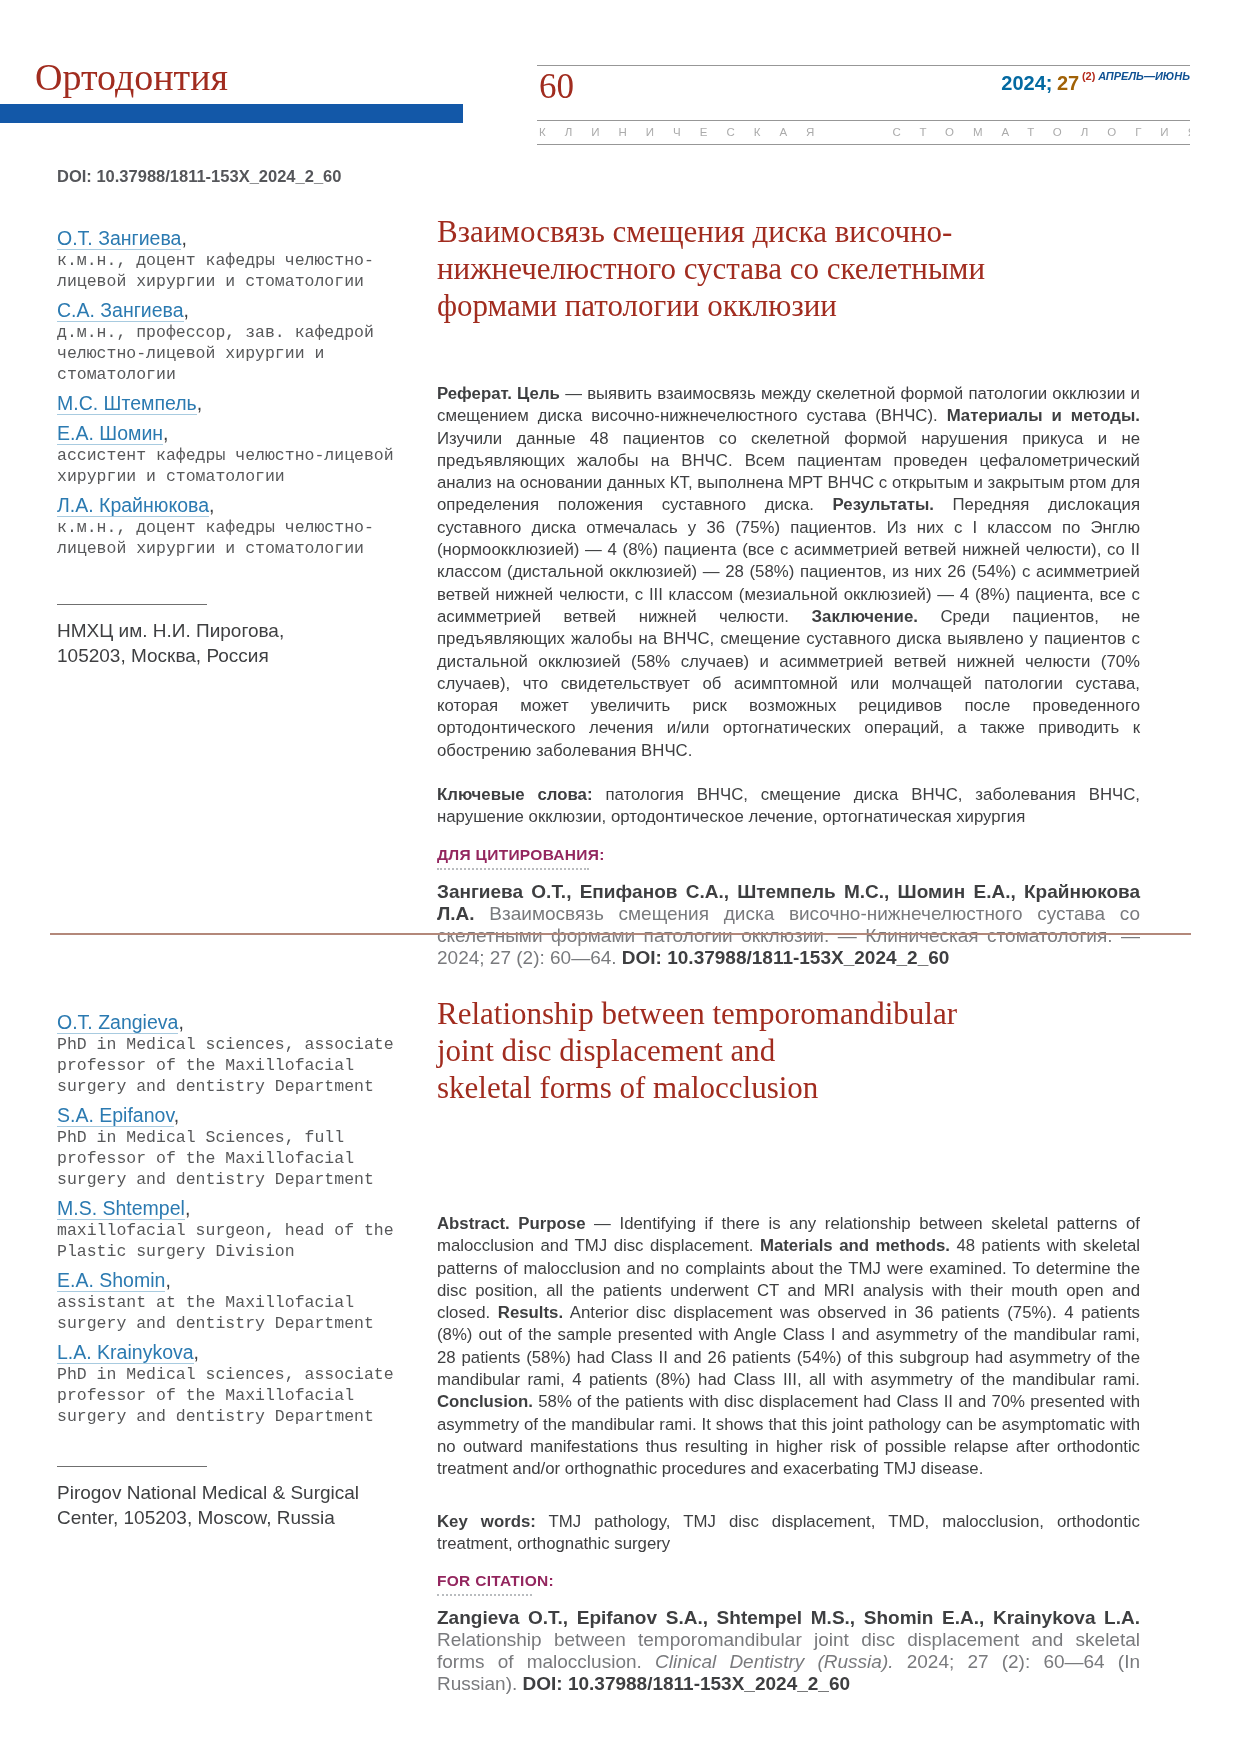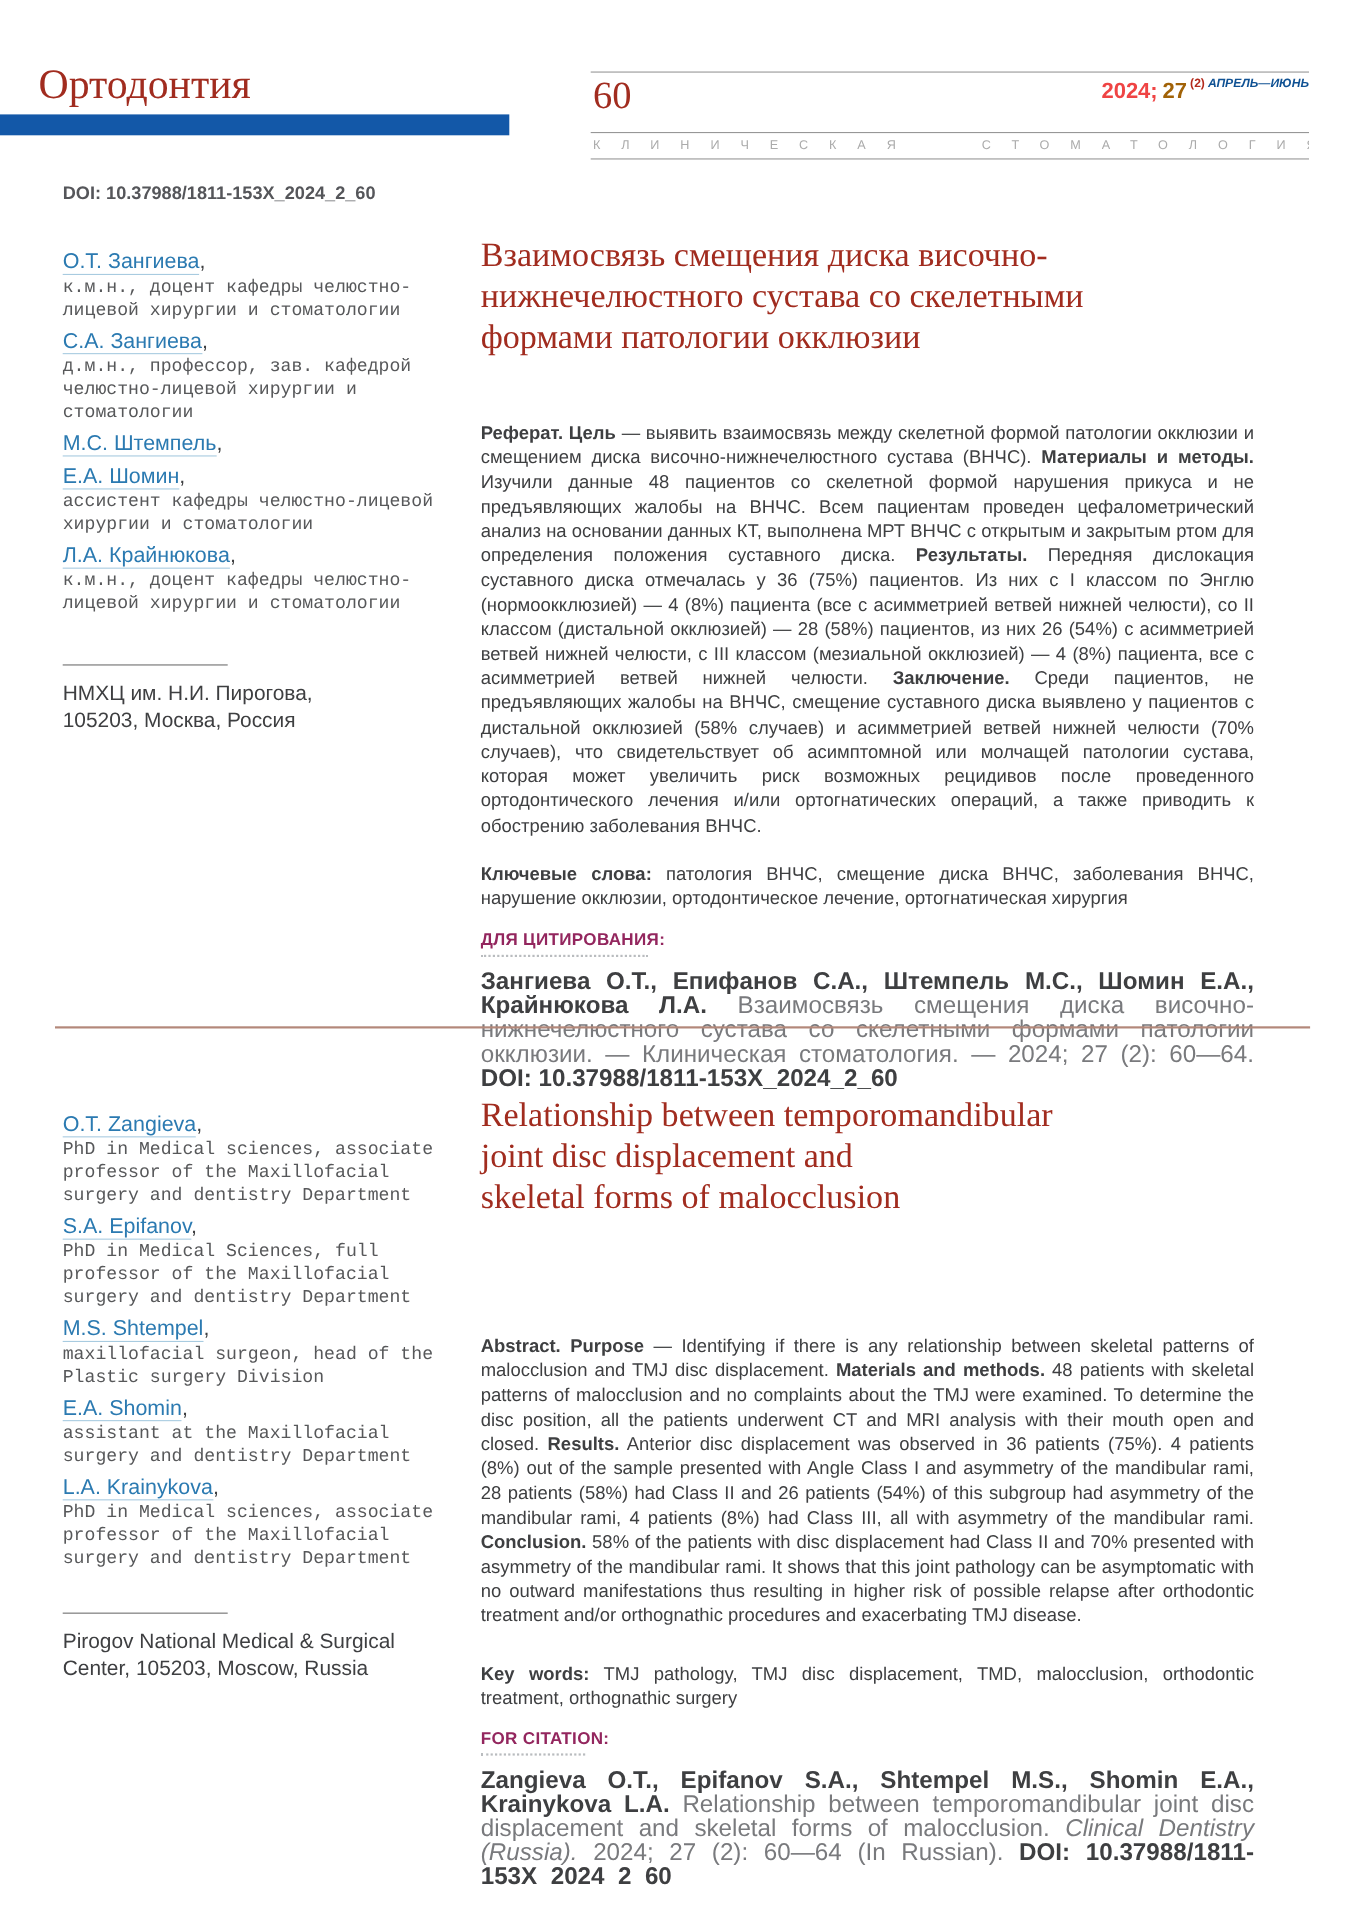--- a/index.html
+++ b/index.html
@@ -8,21 +8,21 @@
 
   
   .section-title{position:absolute;left:35px;top:58px;font-family:"Liberation Serif",serif;
     font-size:38px;color:#a12c1f;line-height:1;}
   .masthead-bar{position:absolute;left:0;top:104px;width:463px;height:19px;background:#1358a8;}
   .masthead-right{position:absolute;left:537px;top:65px;width:653px;}
   .mr-rule{border-top:1px solid #979797;}
   .mr-row{display:flex;justify-content:space-between;align-items:flex-start;height:51px;padding-top:3px;}
   .page-num{font-family:"Liberation Serif",serif;font-size:35px;color:#a12c1f;line-height:1;padding-left:2px;}
   .issue{white-space:nowrap;margin-top:1px;}
-  .issue .yr{color:#ef4444;font-weight:bold;font-size:20px;text-align:right;}
+  .issue .yr{color:#0369a1;font-weight:bold;font-size:20px;text-align:right;}
   .issue .vol{color:#a16207;font-weight:bold;font-size:20px;}
   .issue sup{font-size:10px;vertical-align:10px;}
   .issue .num{color:#b3291b;font-weight:bold;font-size:11px;}
   .issue .months{color:#0f5193;font-weight:bold;font-style:italic;font-size:11px;}
   .mr-strip{border-top:1px solid #979797;border-bottom:1px solid #979797;margin-top:0;
     font-size:11.5px;color:#ababab;letter-spacing:19px;word-spacing:37px;
     padding:5px 0 6px 2px;white-space:nowrap;overflow:hidden;}
 
   
   .doi{position:absolute;left:57px;top:167px;width:345px;font-weight:bold;font-size:16.5px;color:#55565a;}
@@ -48,21 +48,21 @@
   .abstract{font-size:16.8px;line-height:22.3px;text-align:justify;}
   .main-ru .abstract{margin-top:59px;}
   .main-en .abstract{margin-top:107px;}
   .keywords{font-size:16.8px;line-height:22.3px;text-align:justify;}
   .main-ru .keywords{margin-top:22px;}
   .main-en .keywords{margin-top:30px;}
   .cite-head{margin-top:17px;font-size:15.5px;font-weight:bold;color:#93265e;letter-spacing:0.3px;}
   .dotted{border-bottom:2px dotted #b9bcbf;margin-top:4px;}
   .dotted-ru{width:152px;}
   .dotted-en{width:95px;}
-  .citation{margin-top:11px;font-size:22px;line-height:22px;text-align:justify;}
+  .citation{margin-top:11px;font-size:19px;line-height:22px;text-align:justify;}
 
   .b{font-weight:bold;color:#3e3f41;}
   .i{font-style:italic;}
   .m{color:#797a7d;}
 
   .section-divider{position:absolute;left:50px;top:933px;width:1141px;border-top:2px solid #b3887a;}
 </style>
 </head>
 <body>
 

